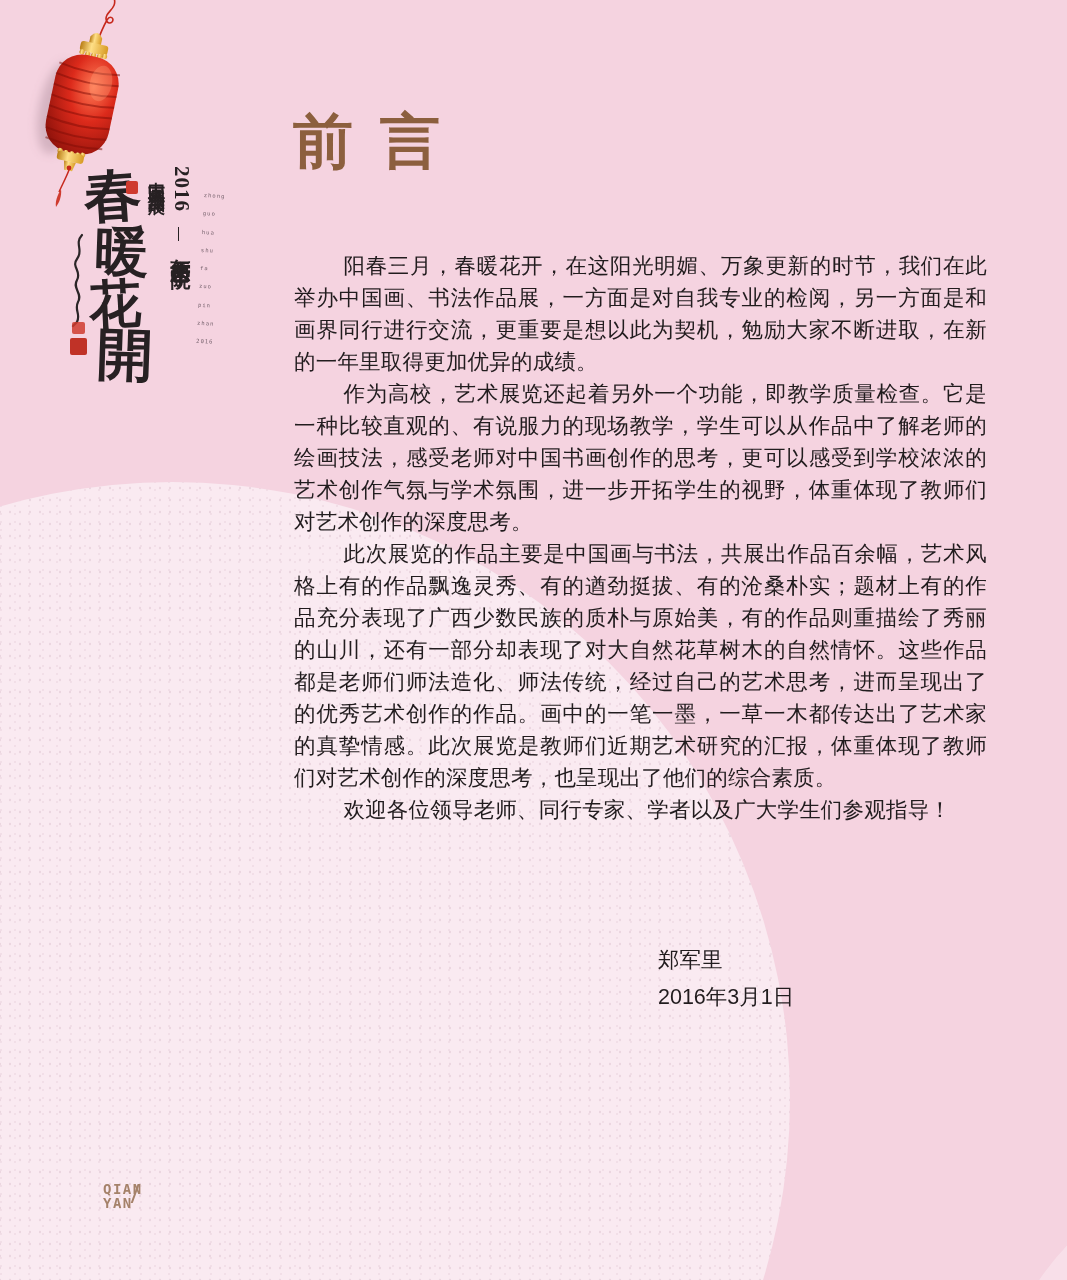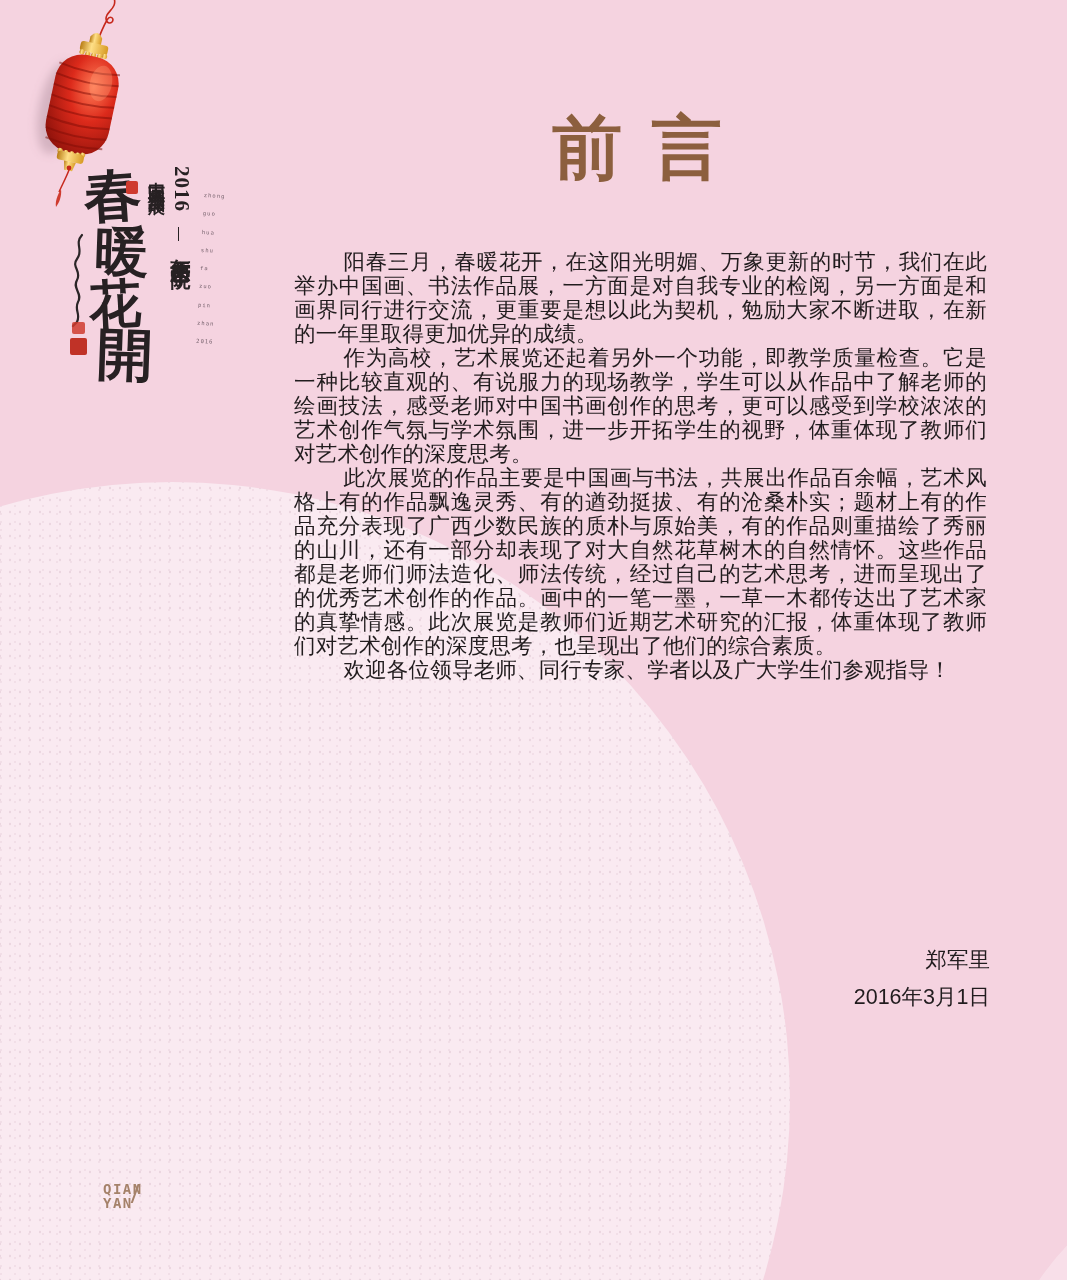--- a/index.html
+++ b/index.html
@@ -44,32 +44,32 @@
   .col-divider { position:absolute; left:178px; top:227px; width:1px; height:14px; background:#272123; }
   
   .pinyin {
     position:absolute; left:204px; top:192px; transform:rotate(3deg); transform-origin:top left;
     font-family:"DejaVu Sans Mono",monospace; font-size:5.5px; letter-spacing:1px;
     color:rgba(95,78,88,0.85);
   }
   .pinyin div { height:18.3px; }
   
   .page-title {
-    position:absolute; left:293px; top:102px; width:694px; text-align:center;
-    font-size:70px; font-weight:bold; color:#8c5f3e; letter-spacing:6px;
+    position:absolute; left:293px; top:102px; width:694px; 
+    font-size:60px; font-weight:bold; color:#8c5f3e; letter-spacing:6px;
     font-family:"Liberation Serif","DejaVu Serif",serif;
   }
   
   .body-text { position:absolute; left:294px; top:250px; width:693px; }
   .body-text p {
-    font-size:21.5px; line-height:24px; color:#211c1e; text-align:justify;
+    font-size:21.5px; line-height:32px; color:#211c1e; text-align:justify;
     text-indent:2.3em; letter-spacing:0.2px;
   }
   
-  .signature { position:absolute; left:658px; top:942px; width:332px; text-align:right; }
+  .signature { position:absolute; left:658px; top:942px; width:332px; text-align:left; }
   .signature div { font-size:21.5px; line-height:37px; color:#211c1e; }
   
   .footer-mark {
     position:absolute; left:103px; top:1182px; color:#a5826a;
     font-size:14px; letter-spacing:1.5px; font-weight:bold; line-height:14px;
     font-family:"DejaVu Sans Mono",monospace;
   }
   .footer-slash {
     position:absolute; left:131px; top:1176px; color:#a5826a;
     font-size:30px; font-weight:bold; font-family:"Liberation Serif",serif;

